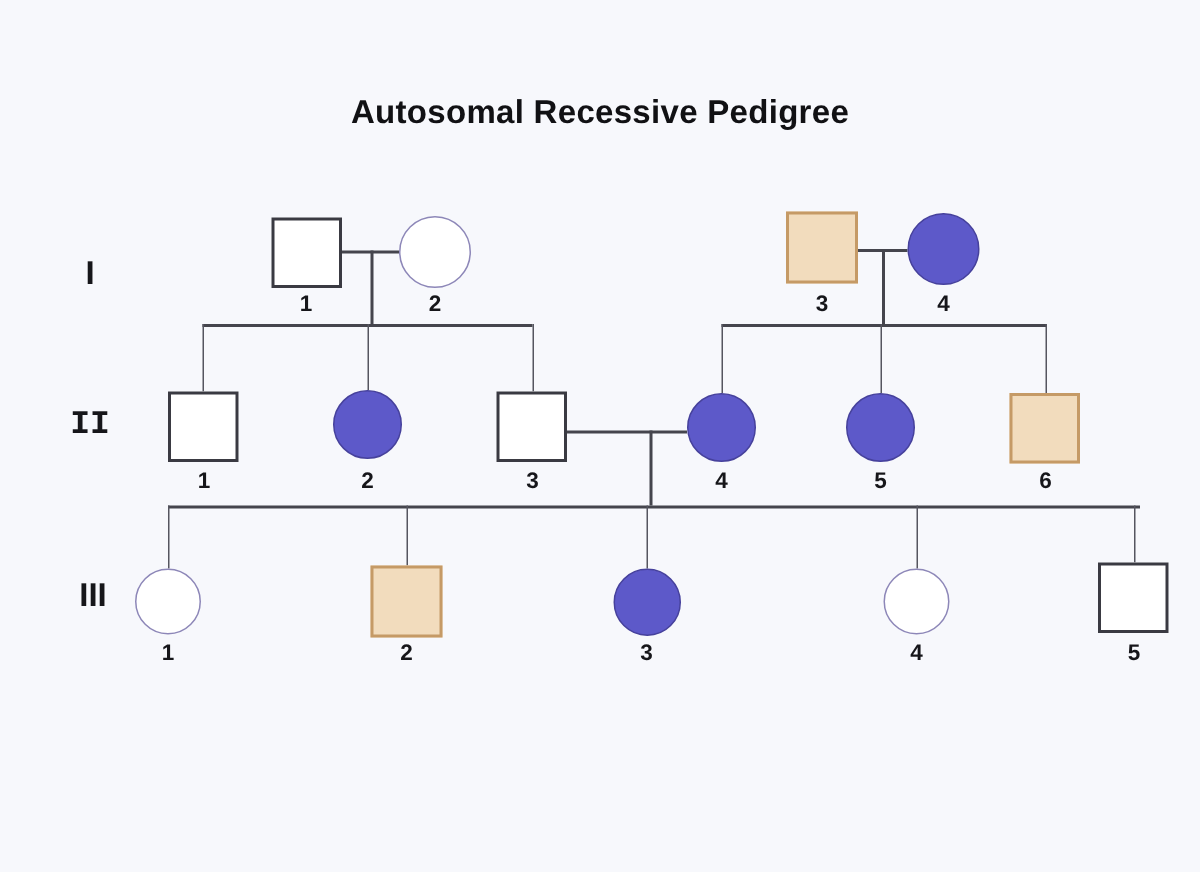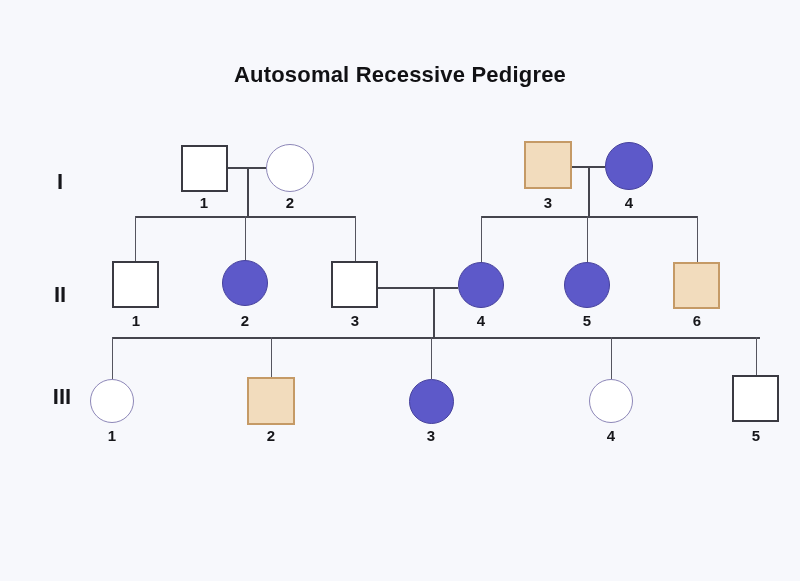--- a/index.html
+++ b/index.html
@@ -83,21 +83,21 @@
 </style>
 </head>
 <body>
 
 <div id="pedigree-root">
 
   <div id="chart-title">Autosomal Recessive Pedigree</div>
 
   <div id="generation-labels">
       <div class="gen-label" style="left: 60px; top: 182px;">I</div>
-      <div class="gen-label" style="left: 60px; top: 295px;">II</div>
+      <div class="gen-label" style="left: 60px; top: 283px; font-family: Liberation Mono, monospace;">II</div>
       <div class="gen-label" style="left: 62px; top: 397px;">III</div>
     </div>
   <div id="connector-layer">
       <div class="line h" style="left: 228px; top: 167px; width: 38px;"></div>
       <div class="line h" style="left: 572px; top: 166px; width: 33px;"></div>
       <div class="line h" style="left: 378px; top: 287px; width: 80px;"></div>
       <div class="line v" style="left: 247px; top: 167px; height: 49px;"></div>
       <div class="line v" style="left: 588px; top: 166px; height: 50px;"></div>
       <div class="line v" style="left: 433px; top: 287px; height: 50px;"></div>
       <div class="line h" style="left: 135px; top: 216px; width: 220px;"></div>

